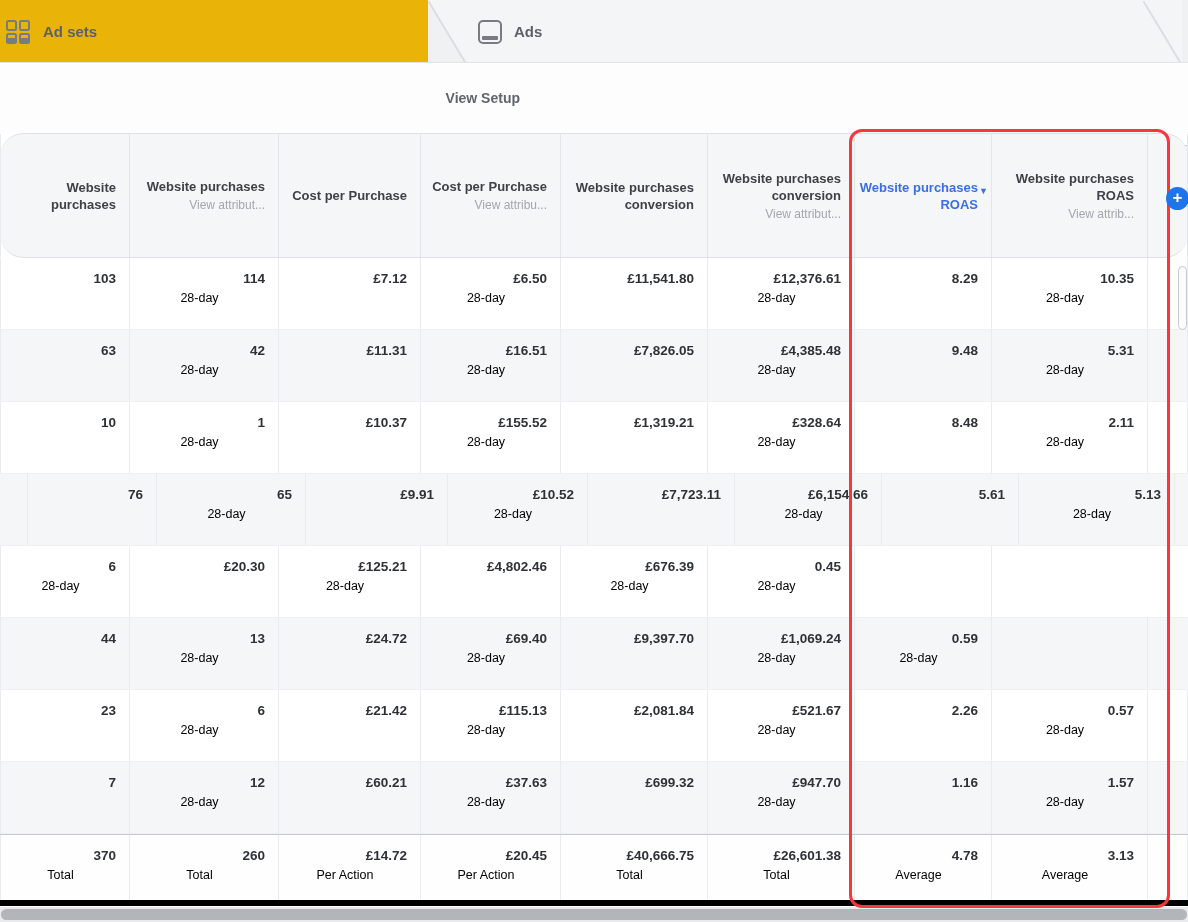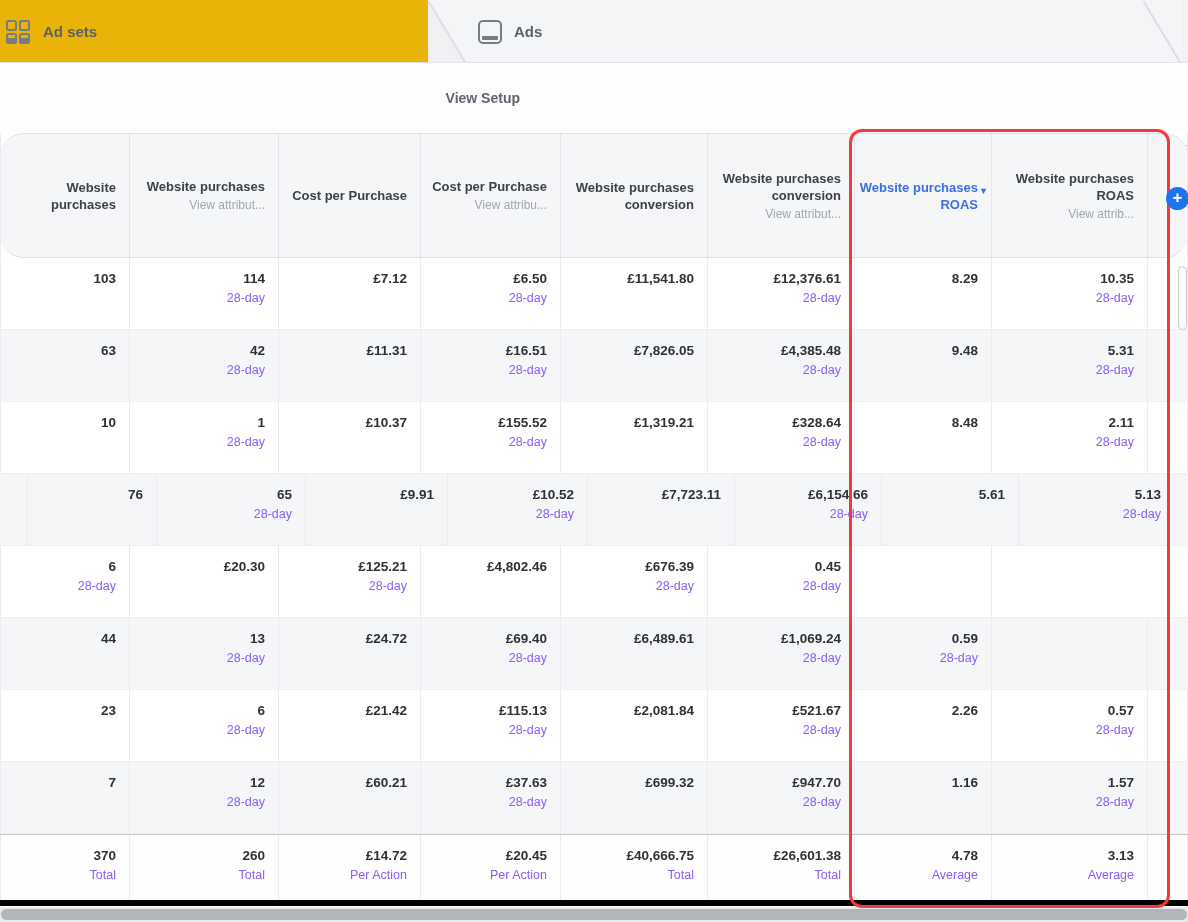--- a/index.html
+++ b/index.html
@@ -41,21 +41,21 @@
   .trow.head { height:125px; background:#f5f6f7; border-top:1px solid #dfe1e5; border-bottom:1px solid #dfe1e5;border-radius:24px; }
   .trow.total { background:#fefefe; border-top:1px solid #c7c9cd; border-bottom:6px solid #000000; }
   .cell, .hcell { border-right:1px solid #e9ebee; text-align:right; padding:12px 13px 0 4px; overflow:hidden; }
   .trow > :first-child { border-left:1px solid #e9ebee; }
   .hcell { position:relative; border-right:1px solid #e3e5e9; display:flex; flex-direction:column; justify-content:center; align-items:flex-end; padding-top:0; }
   .ht { font-size:13px; line-height:17px; font-weight:700; color:#3e4147; }
   .hs { font-size:12px; line-height:16px; color:#a2a6ae; margin-top:2px; }
   .hcell.sel .ht { color:#3b6fe3; }
   .sort-caret { position:absolute; right:3px; top:52px; font-size:9px; color:#3b6fe3; }
   .v { font-size:13.5px; font-weight:700; color:#2e3136; line-height:17px; }
-  .s { font-size:12.5px; color:#8b5cf6; line-height:16px; margin-top:3px; }
+  .s { font-size:12.5px; color:#000000; line-height:16px; margin-top:3px;text-align:center; }
 
   
   .red-highlight { position:absolute; left:849px; top:129px; width:321px; height:779px; border:3.5px solid #f5383e; border-radius:13px; pointer-events:none; z-index:20; }
   .plus-btn { position:absolute; left:1166px; top:187px; width:23px; height:23px; border-radius:50%; background:#1f74eb; color:#fff; font-size:17px; font-weight:700; line-height:21px; text-align:center; z-index:30; cursor:pointer; }
   .v-scroll { position:absolute; left:1178px; top:266px; width:9px; height:64px; background:#fbfbfc; border:1px solid #c7cace; border-radius:5px; z-index:25; cursor:pointer; }
   .h-scroll { position:absolute; left:0; top:907px; width:1188px; height:15px; background:#e9eaec; z-index:15; }
   .h-thumb { position:absolute; left:1px; top:2px; width:1186px; height:11px; background:#b2b5b9; border-radius:6px; cursor:pointer; }
 </style>
 </head>
 <body>
@@ -291,21 +291,21 @@
             <div class="s">28-day</div>
           </div>
           <div class="cell">
             <div class="v">£24.72</div>
           </div>
           <div class="cell">
             <div class="v">£69.40</div>
             <div class="s">28-day</div>
           </div>
           <div class="cell">
-            <div class="v">£6,489.61</div>
+            <div class="v">£9,397.70</div>
           </div>
           <div class="cell">
             <div class="v">£1,069.24</div>
             <div class="s">28-day</div>
           </div>
           <div class="cell">
             <div class="v">0.59</div>
             <div class="s">28-day</div>
           </div>
           <div class="cell"></div>

